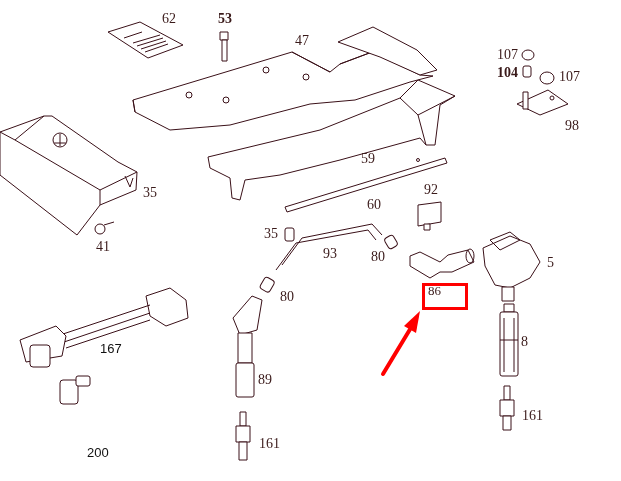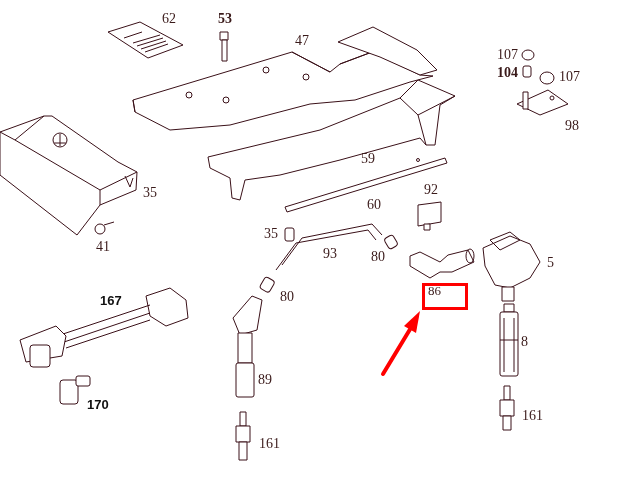--- a/index.html
+++ b/index.html
@@ -1,20 +1,20 @@
 <!DOCTYPE html>
 <html><head>
 <meta charset="utf-8">
 <style>
   html,body{margin:0;padding:0;background:#fff;}
   #canvas{position:relative;width:621px;height:481px;overflow:hidden;background:#fff;font-family:"Liberation Sans",sans-serif;}
   svg{position:absolute;left:0;top:0;}
   .lbl{position:absolute;font-size:13px;color:#3a1a1a;line-height:1;white-space:nowrap;}
   .lbl.serif{font-family:"Liberation Serif",serif;font-size:14px;}
-  .lbl.bold{font-weight:bold;color:#111;}
+  .lbl.bold{font-weight:normal;color:#111;margin-top:48px;}
   .ln{fill:none;stroke:#3a1018;stroke-width:1;stroke-linejoin:round;}
   .fill{fill:#fff;stroke:#3a1018;stroke-width:1;stroke-linejoin:round;}
   .hl{position:absolute;border:3px solid #ff0000;box-sizing:border-box;}
 </style>
 </head>
 <body>
 
 <div id="canvas">
 <svg width="621" height="481" viewBox="0 0 621 481">
 
@@ -159,17 +159,17 @@
 <span class="lbl serif" style="left:367px;top:198px;">60</span>
 <span class="lbl serif" style="left:424px;top:183px;">92</span>
 <span class="lbl serif" style="left:264px;top:227px;">35</span>
 <span class="lbl serif" style="left:323px;top:247px;">93</span>
 <span class="lbl serif" style="left:371px;top:250px;">80</span>
 <span class="lbl serif" style="left:280px;top:290px;">80</span>
 <span class="lbl serif" style="left:428px;top:284px;font-size:13px;">86</span>
 <span class="lbl serif" style="left:547px;top:256px;">5</span>
 <span class="lbl serif" style="left:521px;top:335px;">8</span>
 <span class="lbl bold" style="left:100px;top:294px;">167</span>
-<span class="lbl bold" style="left:87px;top:398px;">170</span>
+<span class="lbl bold" style="left:87px;top:398px;">200</span>
 <span class="lbl serif" style="left:258px;top:373px;">89</span>
 <span class="lbl serif" style="left:259px;top:437px;">161</span>
 <span class="lbl serif" style="left:522px;top:409px;">161</span>
 </div>
 
 </body></html>

